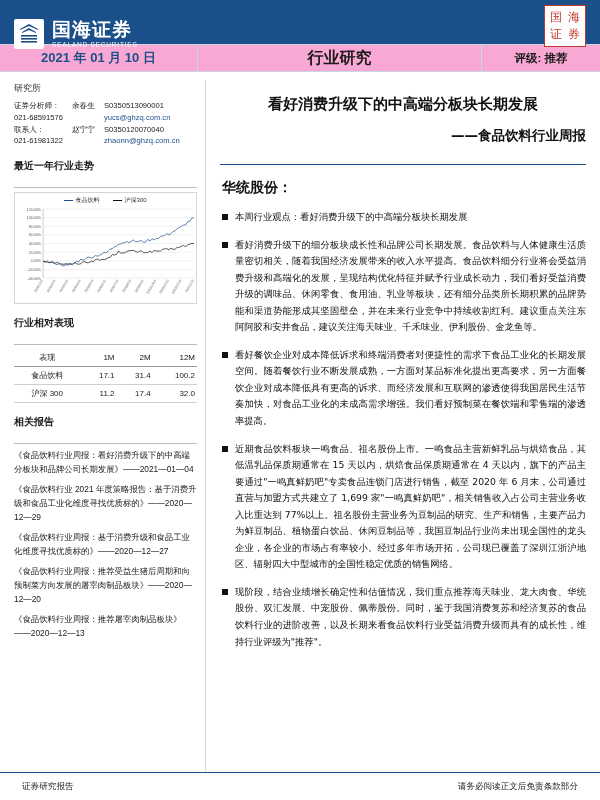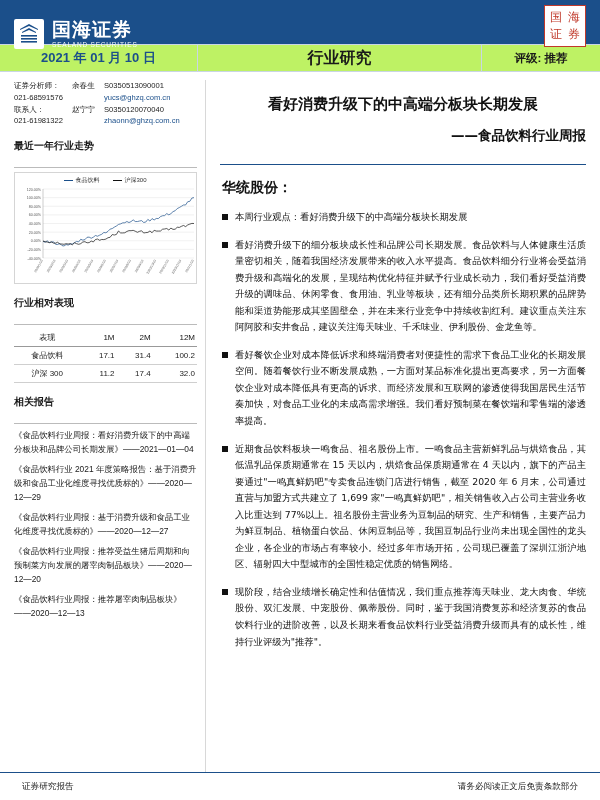--- a/index.html
+++ b/index.html
@@ -63,21 +63,21 @@
     display: flex; align-items: center; justify-content: center;
     flex-wrap: wrap;
   }
   .seal span { display: block; width: 50%; font-size: 12px; }
 
   
   .titlebar {
     height: 28px;
     border-top: 1px solid #c9d6e4;
     border-bottom: 1px solid #c9d6e4;
-    background: #bef264;
+    background: #f9a8d4;
     display: flex;
     align-items: stretch;
     font-size: 11.5px;
   }
   .tb-date {
     width: 198px;
     display: flex; align-items: center; justify-content: center;
     color: #1b4f8a;
     font-weight: bold;
     font-size: 13px;
@@ -281,20 +281,21 @@
 <div class="titlebar">
   <div class="tb-date">2021 年 01 月 10 日</div>
   <div class="tb-mid">行业研究</div>
   <div class="tb-right">评级: 推荐</div>
 </div>
 
 <div class="body">
 
   <div class="left">
 
+    <div class="an-title">研究所</div>
 
     <table class="an-table">
       <tbody>
         <tr>
           <td class="lbl">证券分析师：</td>
           <td class="nm">余春生</td>
           <td>S0350513090001</td>
         </tr>
         <tr>
           <td class="lbl">021-68591576</td>

